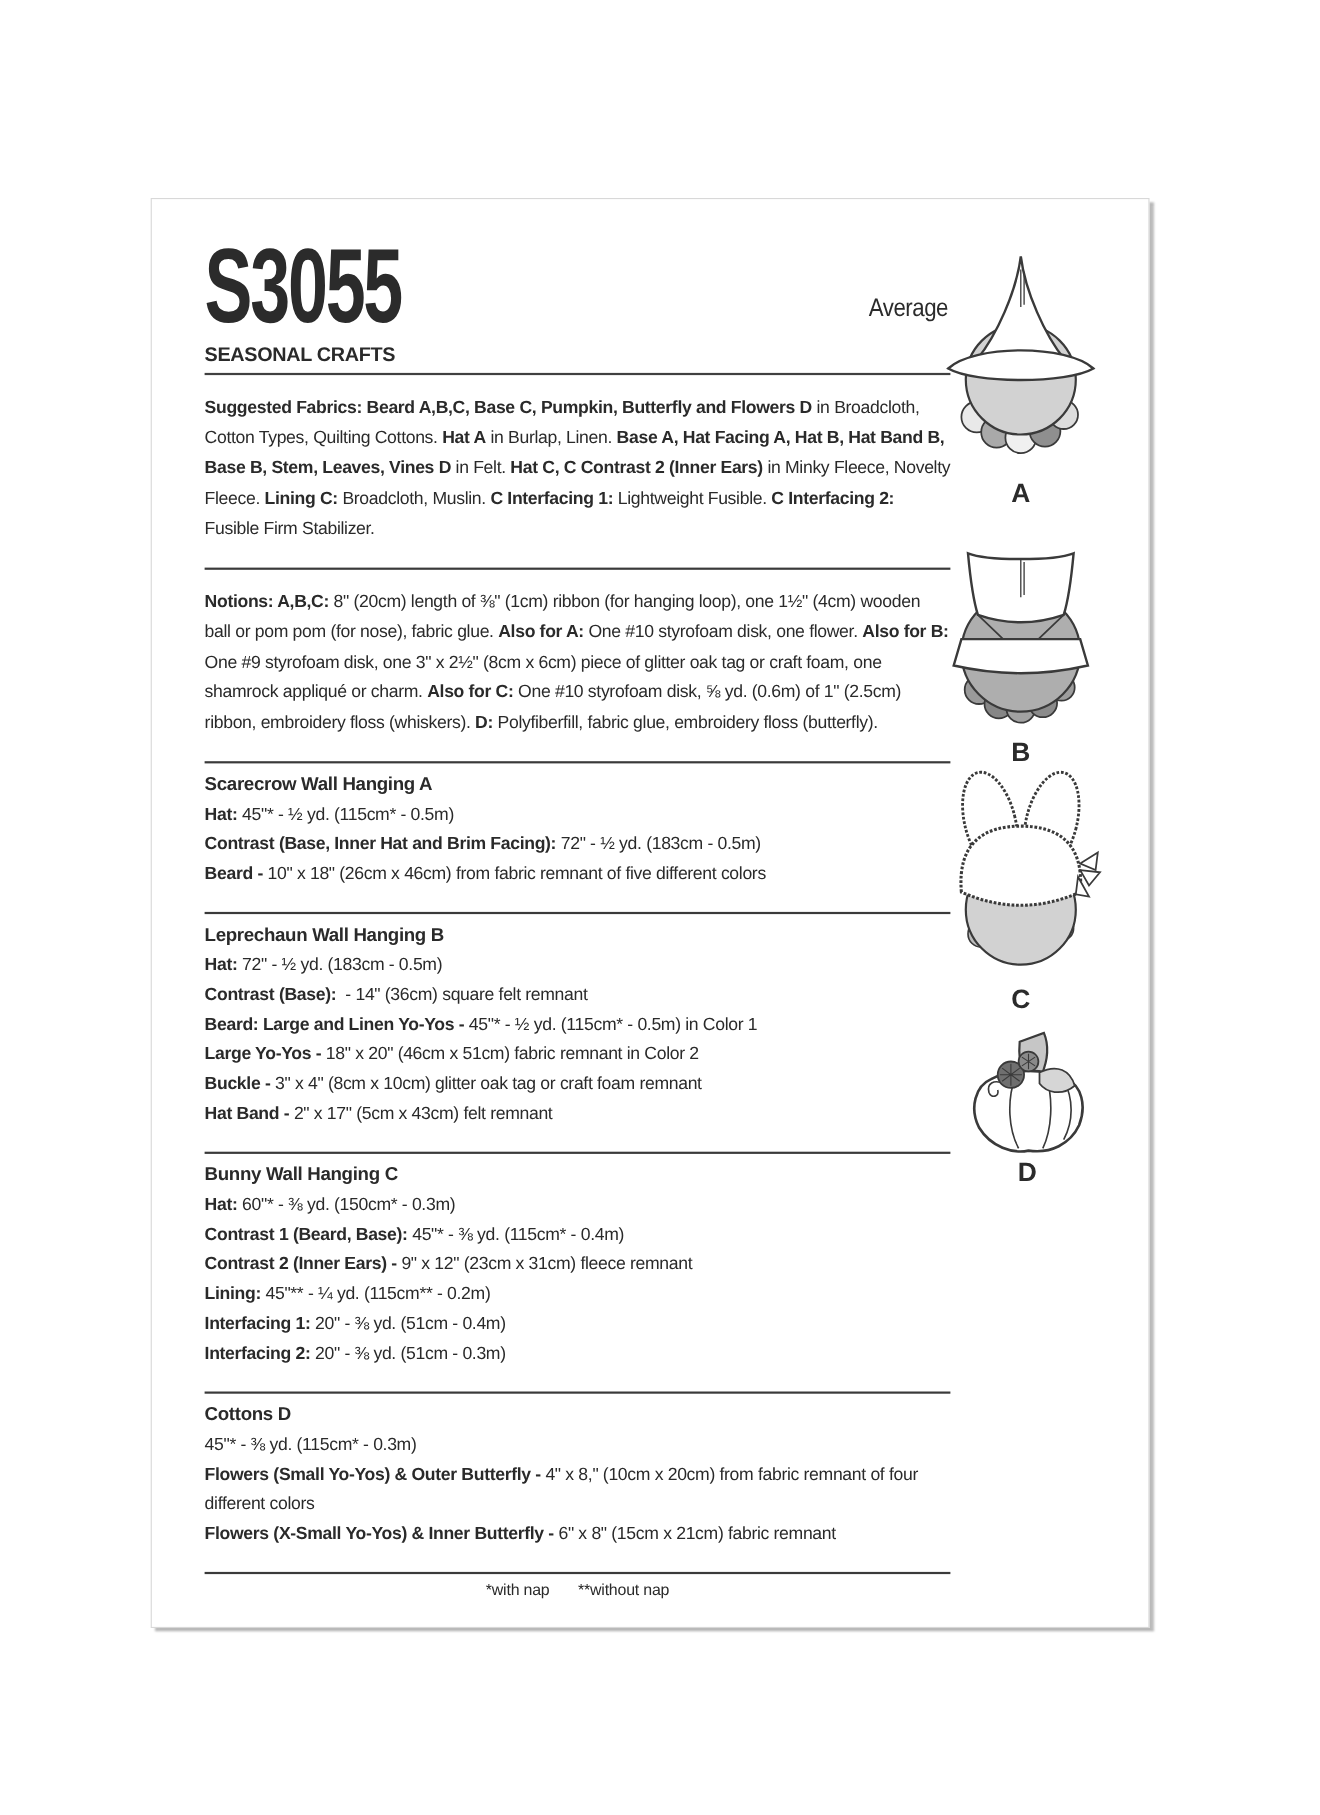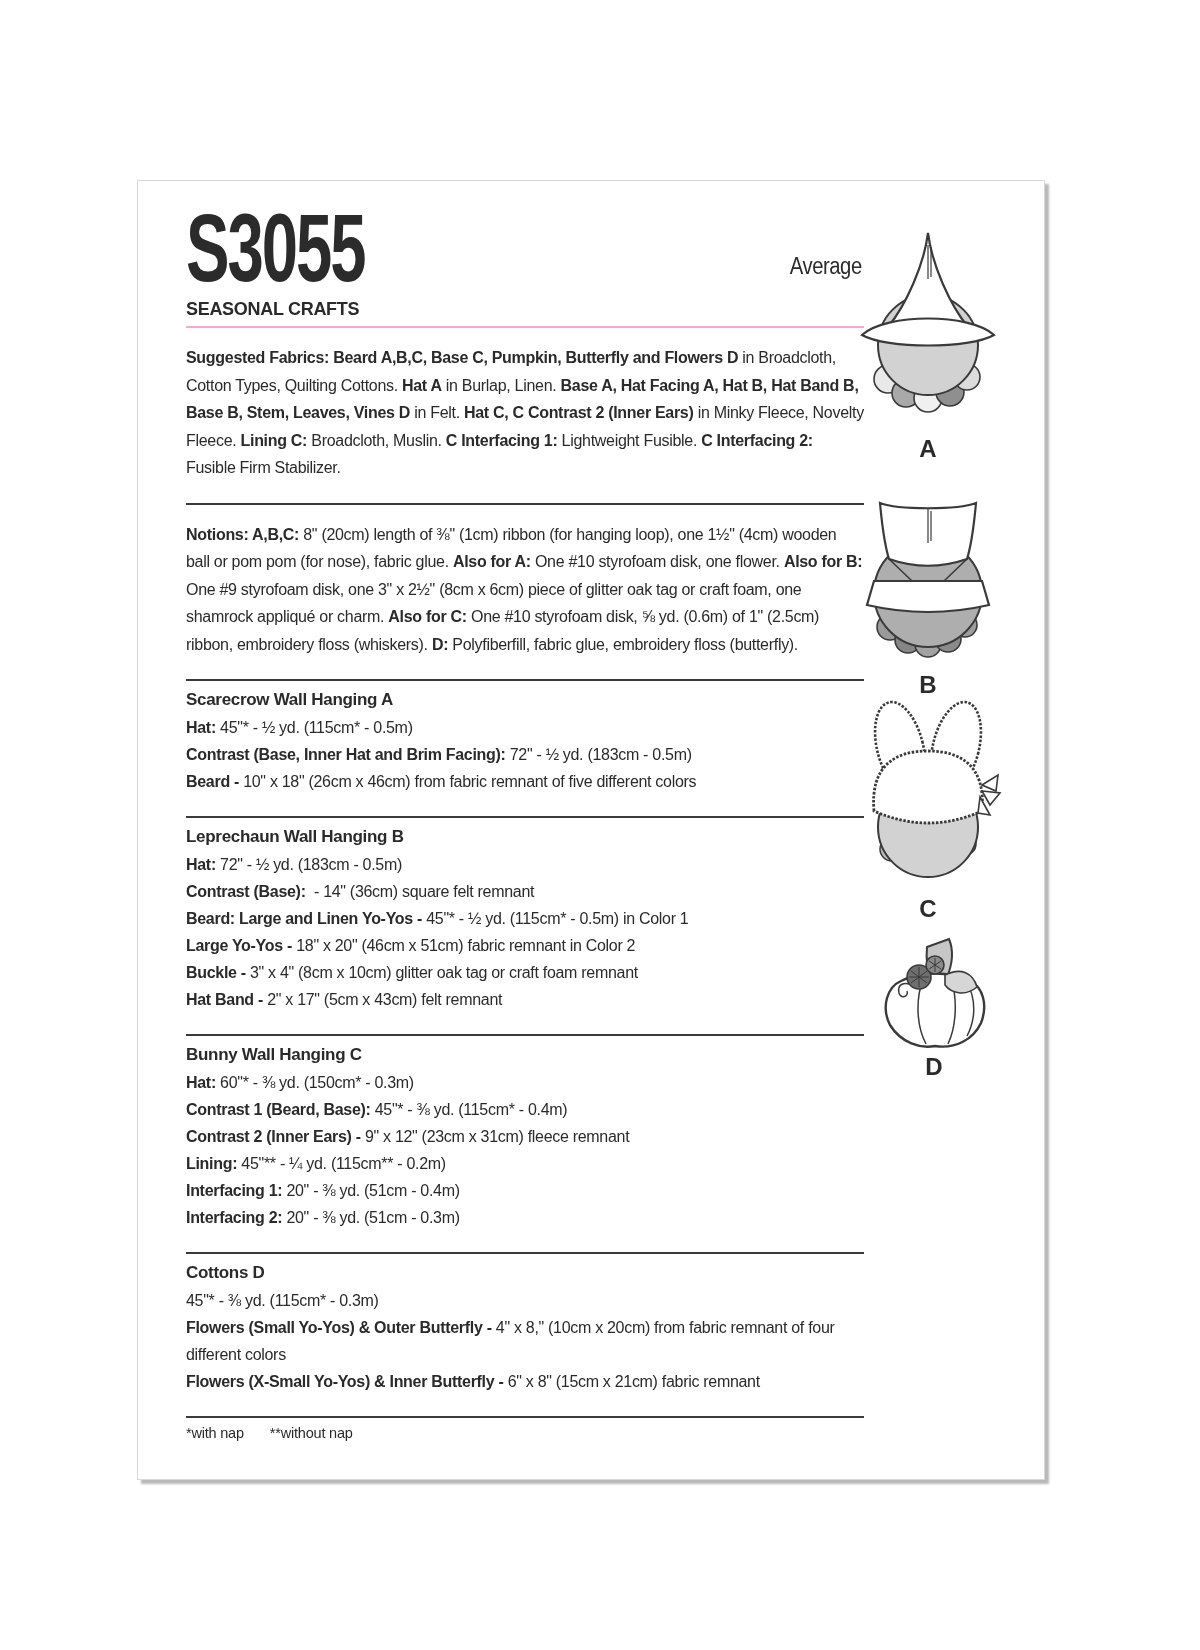--- a/index.html
+++ b/index.html
@@ -5,52 +5,52 @@
   * { margin:0; padding:0; box-sizing:border-box; }
   html,body { width:1200px; height:1650px; background:#ffffff; font-family:"Liberation Sans", sans-serif; }
   .canvas { position:relative; width:1200px; height:1650px; background:#fff; overflow:hidden; }
 
   .page-card {
     position:absolute; left:137px; top:180px; width:908px; height:1300px;
     background:#fff; border:1px solid #d8d8d8;
     box-shadow:4px 4px 2px #b9b9b9;
   }
 
-  .content { position:absolute; left:48px; top:0; width:678px; color:#2a2a2a; }
+  .content { position:absolute; left:48px; top:13px; width:678px; color:#2a2a2a; }
 
   .pattern-number {
     margin-top:30px; height:74px; line-height:74px;
     font-size:96px; font-weight:bold; letter-spacing:-3px; color:#2b2b2b;
     display:inline-block; transform:scaleX(0.68); transform-origin:left center;
     white-space:nowrap;
   }
   .difficulty {
     position:absolute; right:2px; top:72px;
     font-size:23px; color:#2b2b2b; letter-spacing:-0.5px;
     transform:scaleX(0.88); transform-origin:right center;
   }
   .category {
     margin-top:14px; padding-bottom:6px;
     font-size:18px; font-weight:bold; letter-spacing:-0.3px;
-    border-bottom:2px solid #f9a8d4;
+    border-bottom:2px solid #404040;
   }
 
   .para { margin-top:16px; font-size:16px; line-height:27.5px; letter-spacing:-0.3px; white-space:pre-wrap; }
   .b { font-weight:bold; }
 
   .divider { border:none; border-top:2px solid #3a3a3a; margin-top:21px; }
 
   .spec-section { margin-top:9px; }
   .spec-title {
     font-size:17px; font-weight:bold; 
     letter-spacing:-0.3px; margin-bottom:4px;
   }
   .spec-line { font-size:16px; line-height:27px; letter-spacing:-0.3px; white-space:pre-wrap; }
 
-  .footnote { margin-top:7px; font-size:14.5px; letter-spacing:-0.2px; }
+  .footnote { margin-top:7px; font-size:14.5px; letter-spacing:-0.2px;text-align:center; }
   .footnote span + span { margin-left:26px; }
 
   .figure { position:absolute; width:180px; text-align:center; }
   .figure svg { display:block; margin:0 auto; }
   .figure-label { font-size:24px; font-weight:bold; color:#2b2b2b; margin-top:2px; }
   .fig-a { left:700px; top:46px; }
   .fig-b { left:700px; top:316px; }
   .fig-c { left:700px; top:518px; }
   .fig-d { left:706px; top:752px; }
 </style>

